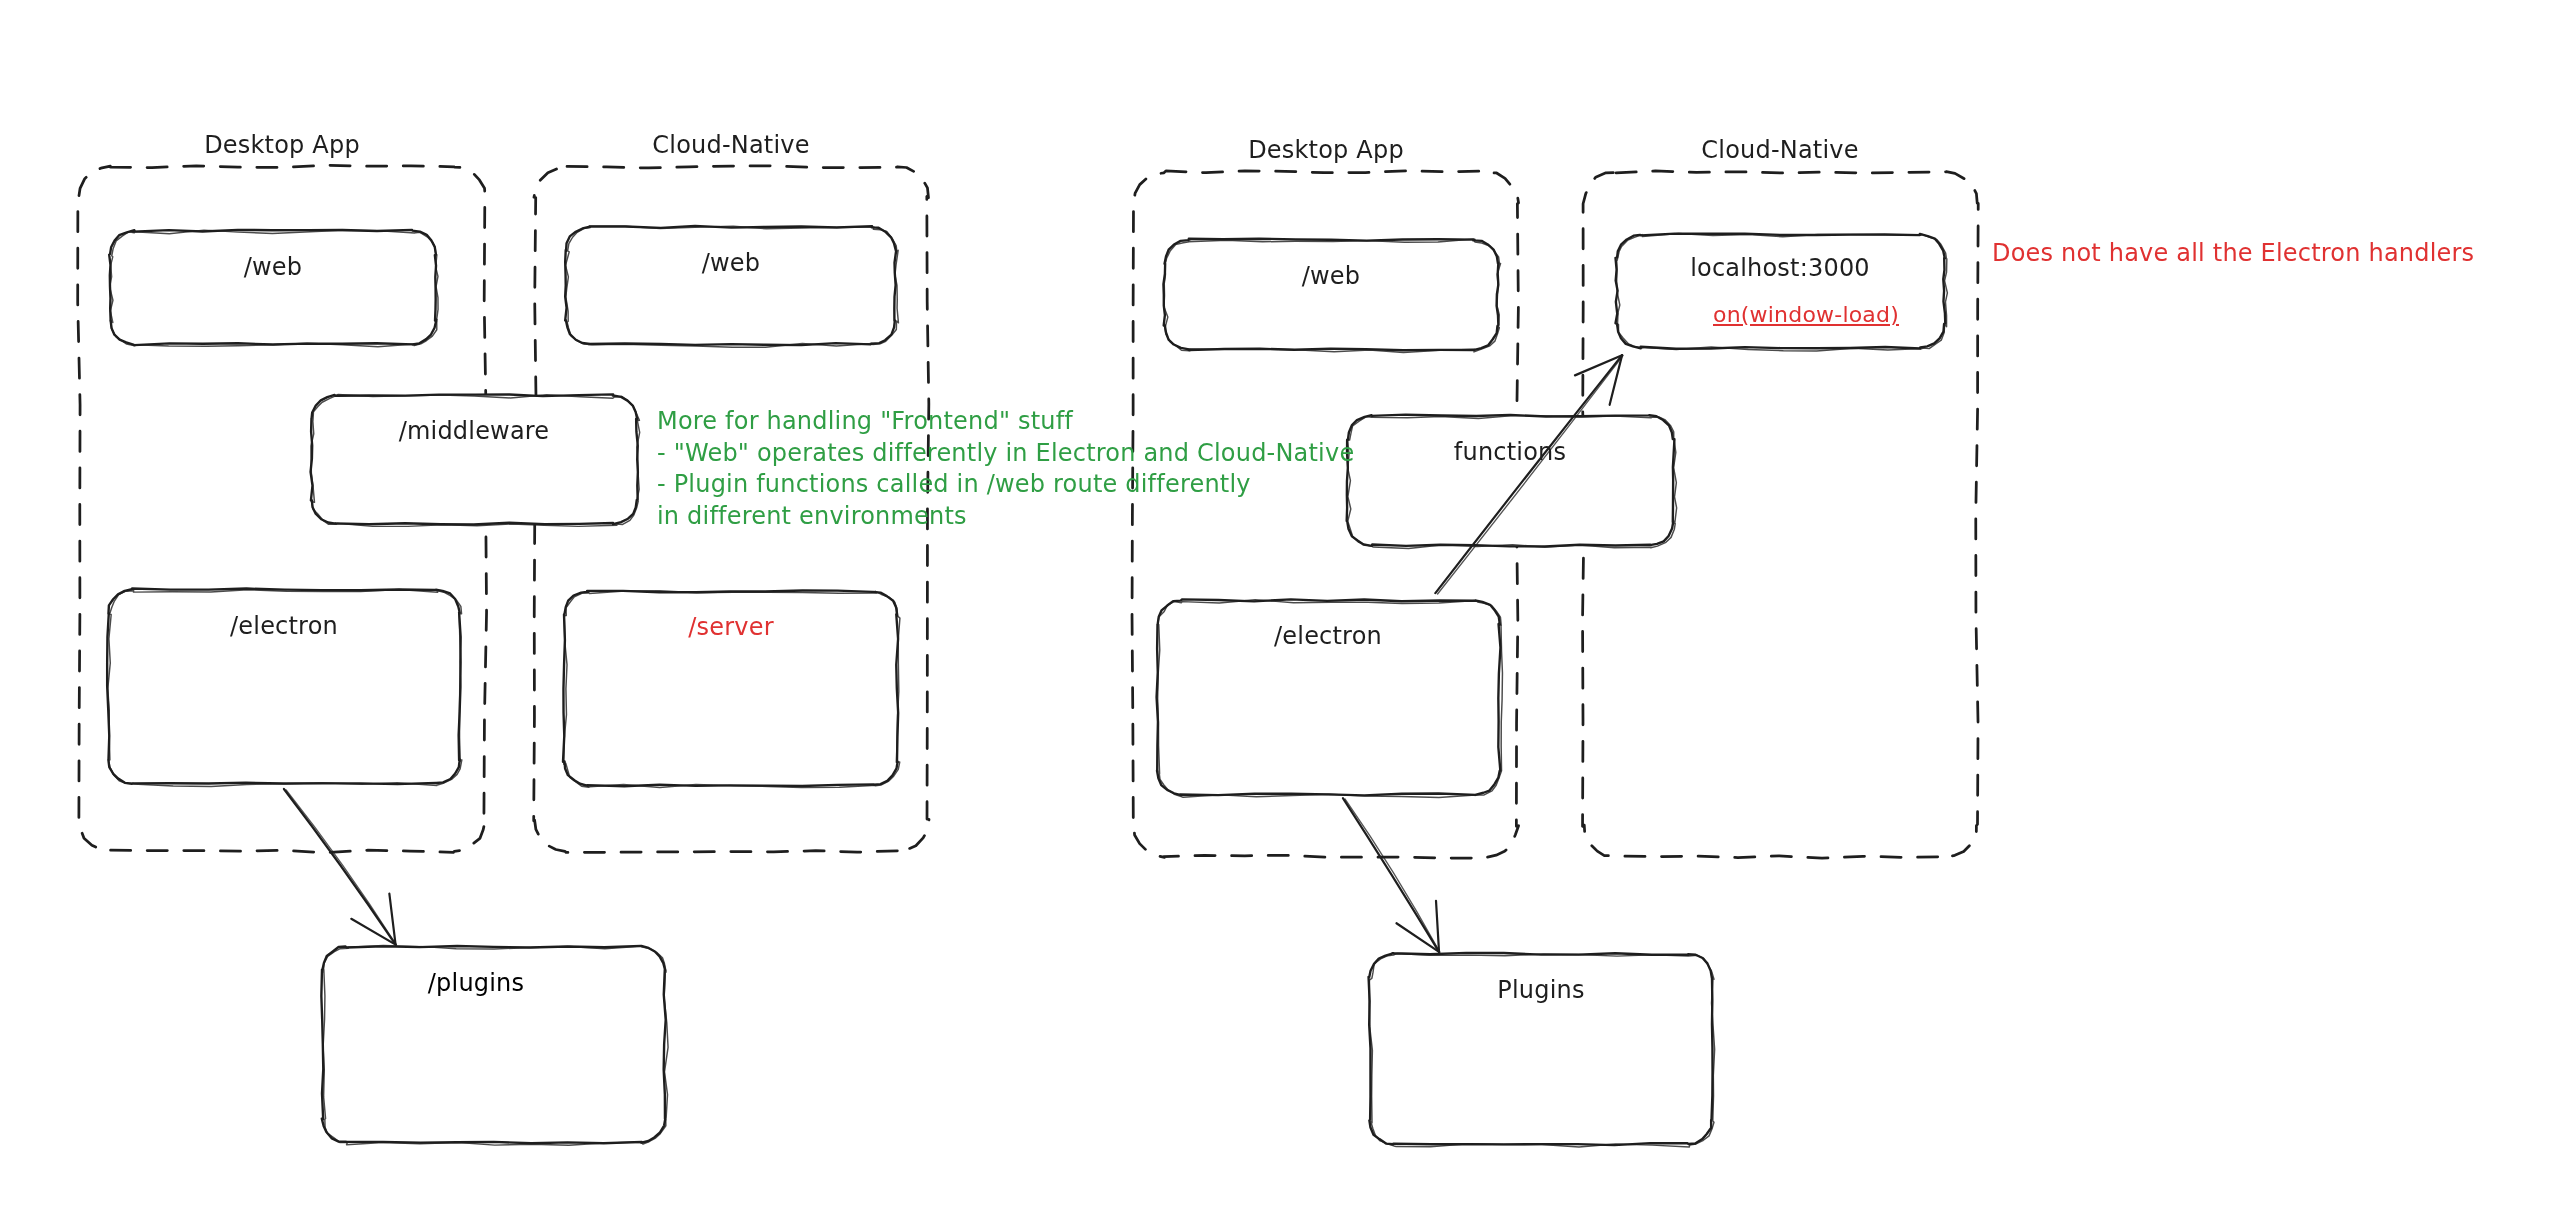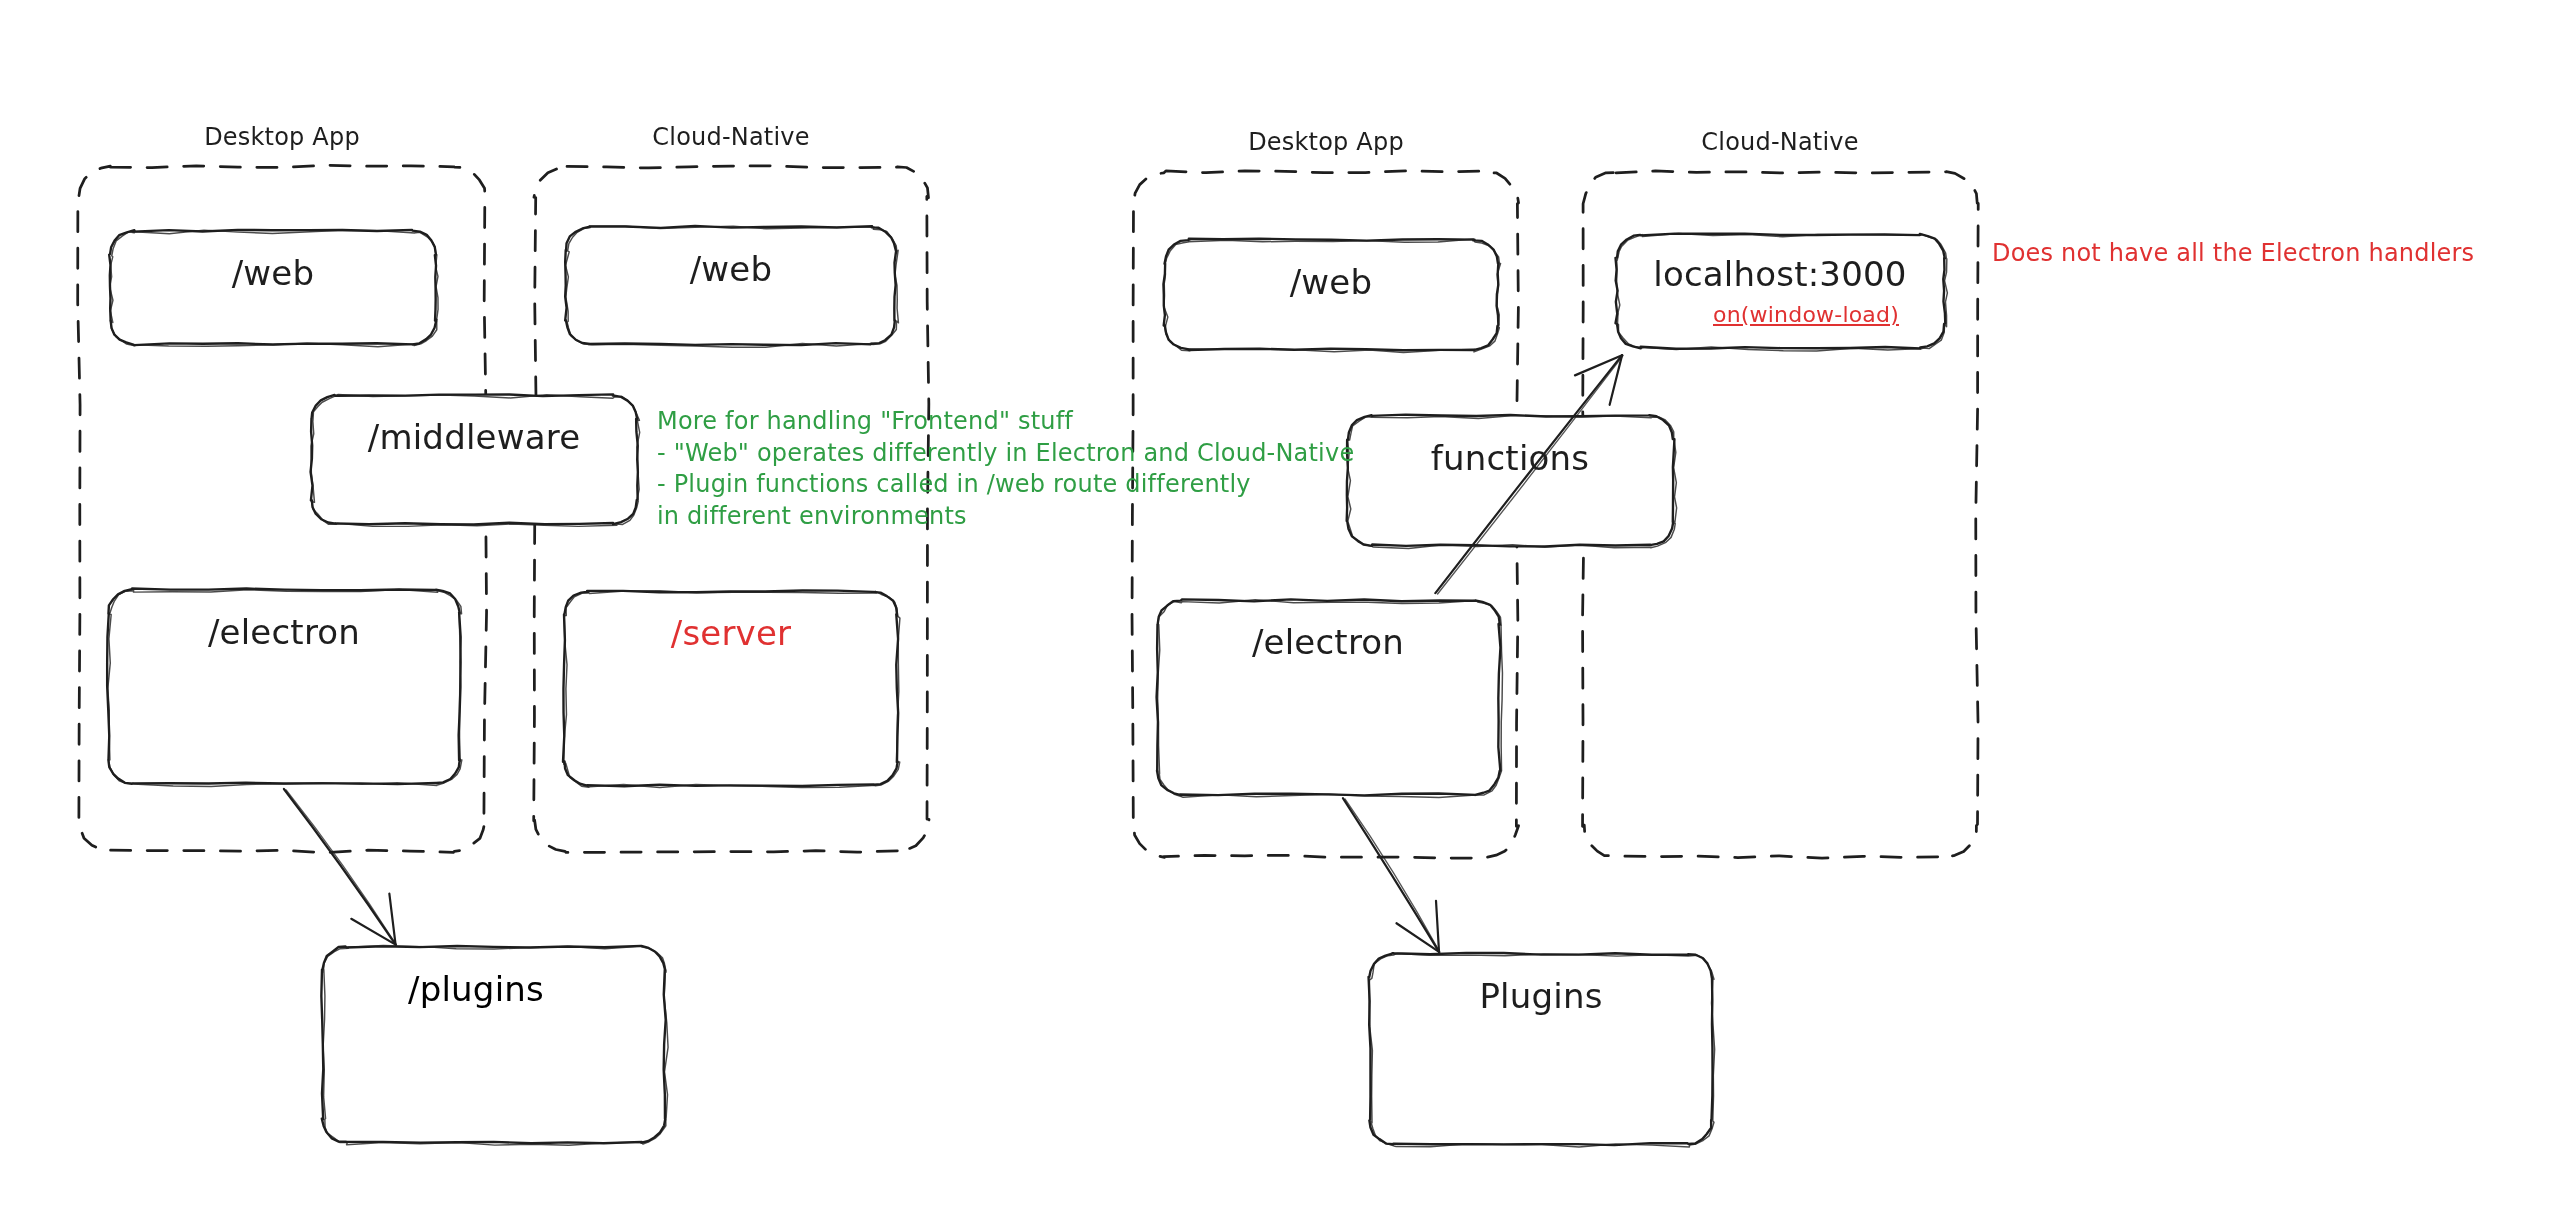--- a/index.html
+++ b/index.html
@@ -27,23 +27,24 @@
     position: absolute;
     font-family: "DejaVu Sans", sans-serif;
     white-space: pre;
     color: #1e1e1e;
     letter-spacing: 0.2px;
   }
   .group-title {
     font-size: 24px;
     text-align: center;
     transform: translateX(-50%);
+    margin-top: 8px;
   }
   .node-title {
-    font-size: 34px;
+    font-size: 24px;
     text-align: right;
     transform: translateX(-50%);
   }
   .note {
     font-size: 24px;
     line-height: 1.32;
   }
   .sub-red {
     font-size: 22px;
     color: #e03131;

